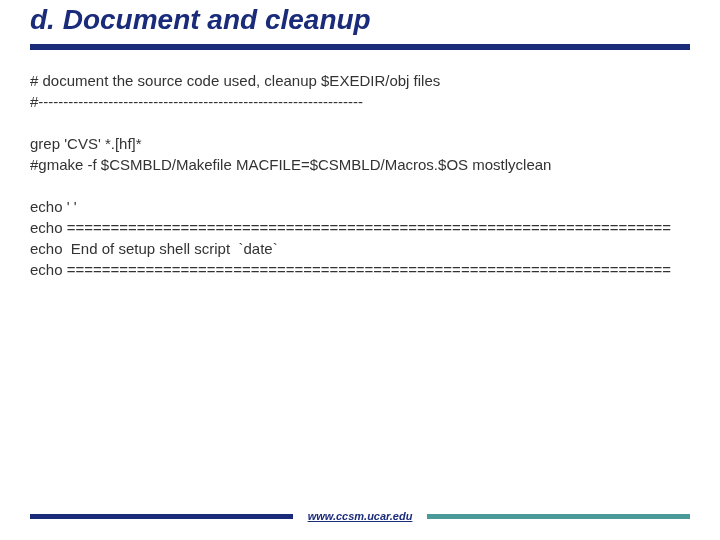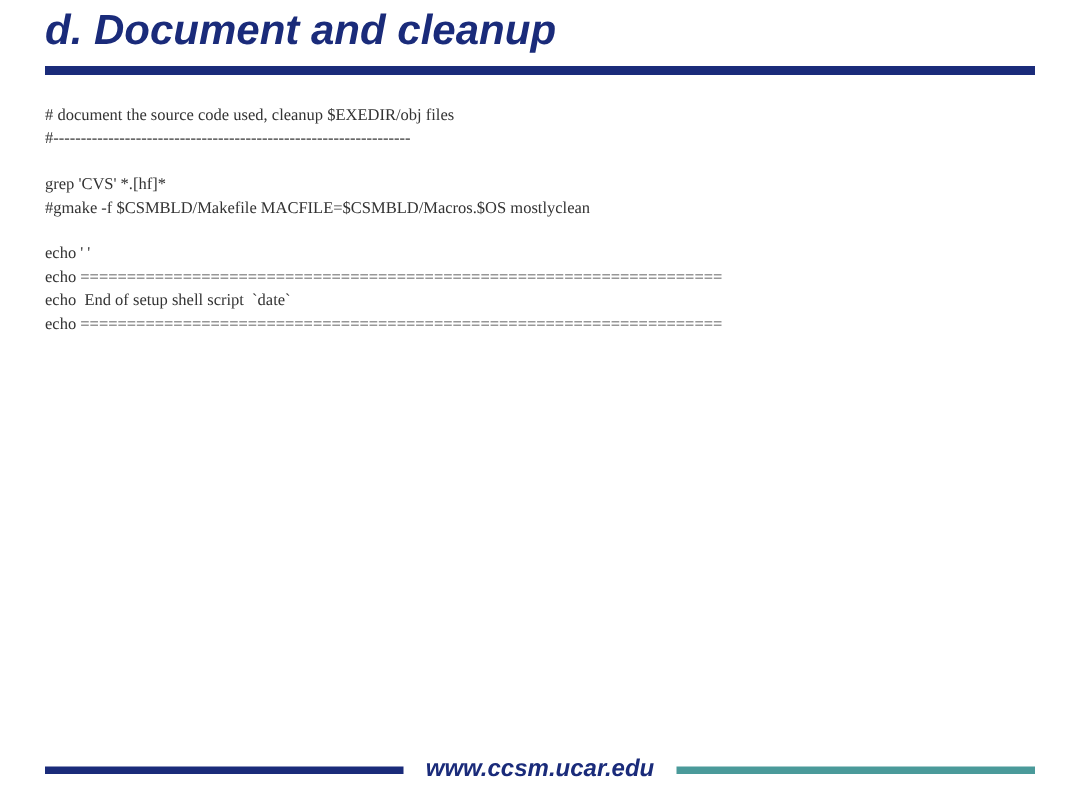--- a/index.html
+++ b/index.html
@@ -22,22 +22,22 @@
       font-style: italic;
       color: #1a2b7a;
       margin-bottom: 8px;
     }
     .title-underline {
       height: 6px;
       background: #1a2b7a;
       margin-bottom: 20px;
     }
     .code-block {
-      font-family: Liberation Serif, serif;
-      font-size: 11px;
+      font-family: Liberation Sans, sans-serif;
+      font-size: 15px;
       line-height: 1.4;
       color: #333;
       white-space: pre;
     }
     .footer {
       position: absolute;
       bottom: 18px;
       left: 0;
       right: 0;
       display: flex;
@@ -50,26 +50,27 @@
     }
     .footer-line.blue {
       background: #1a2b7a;
       margin-left: 30px;
     }
     .footer-line.teal {
       background: #4a9a9a;
       margin-right: 30px;
     }
     .footer-url {
-      font-size: 16px;
+      font-size: 11px;
       font-weight: bold;
       font-style: italic;
       color: #1a2b7a;
       padding: 0 15px;
       white-space: nowrap;
+      text-decoration: underline;
     }
   </style>
 </head>
 <body>
 
 <div class="slide">
   <h1 class="title">d. Document and cleanup</h1>
   <div class="title-underline"></div>
 
   <div class="code-block"><span># document the source code used, cleanup $EXEDIR/obj files</span>

